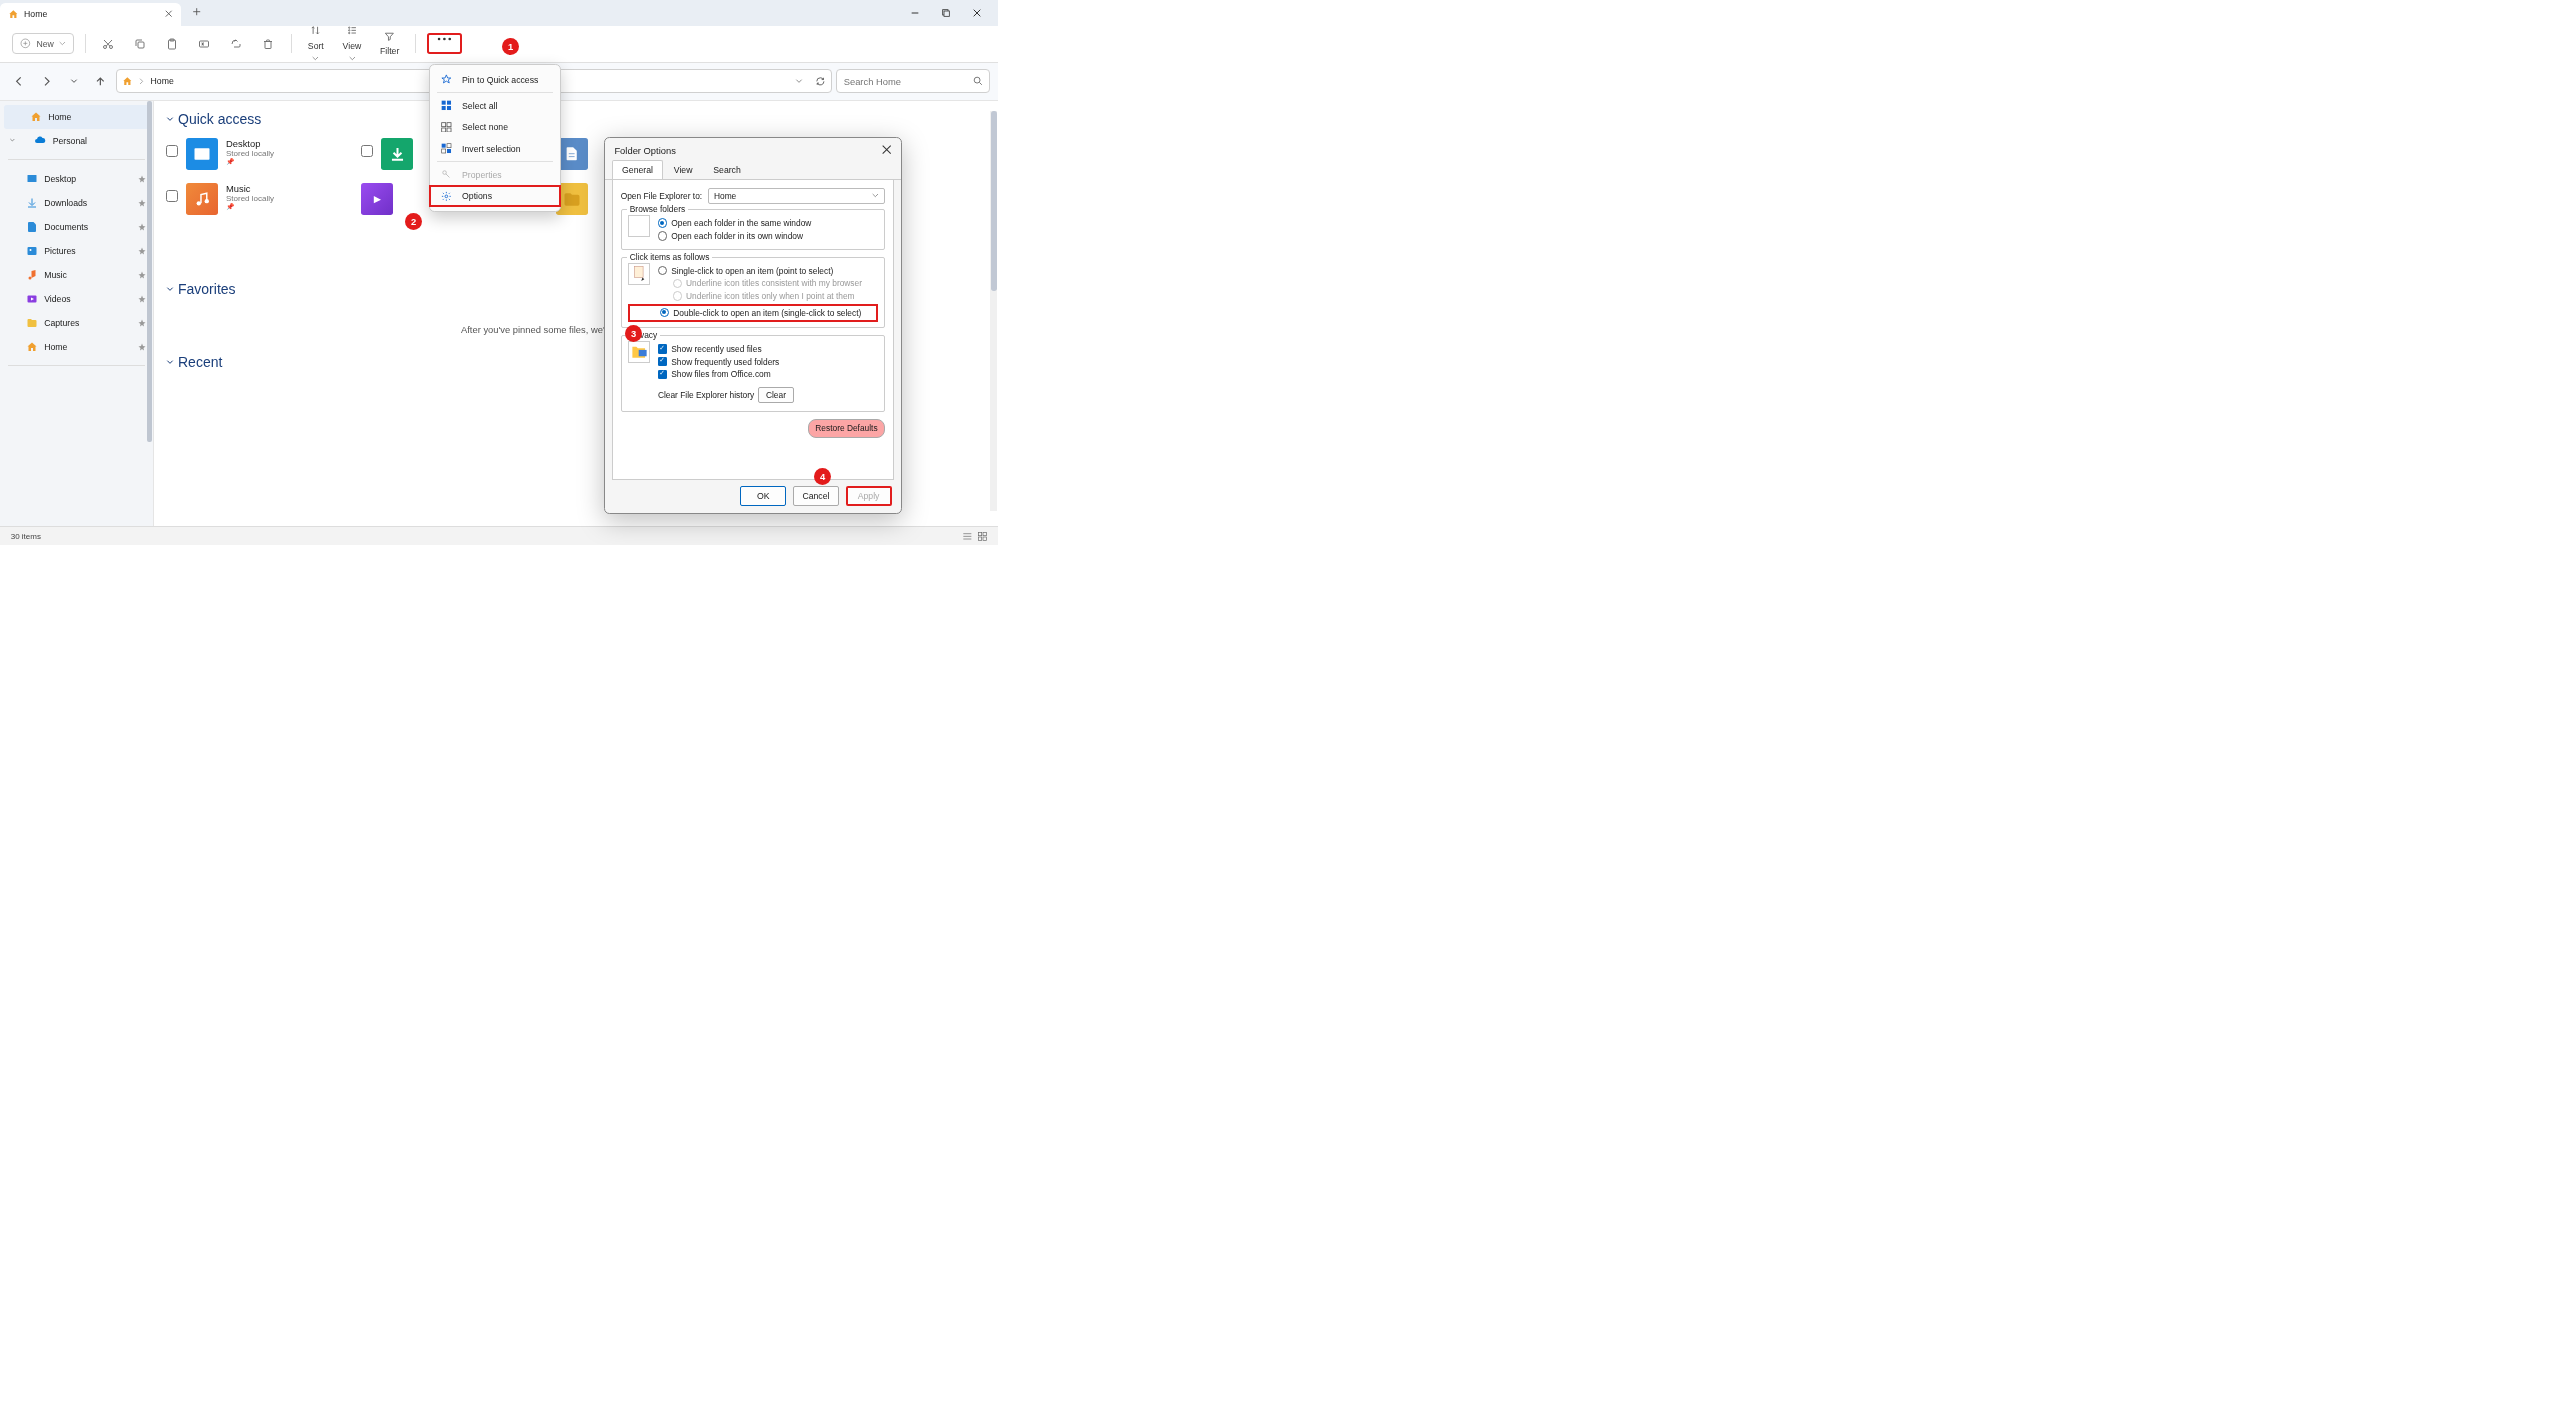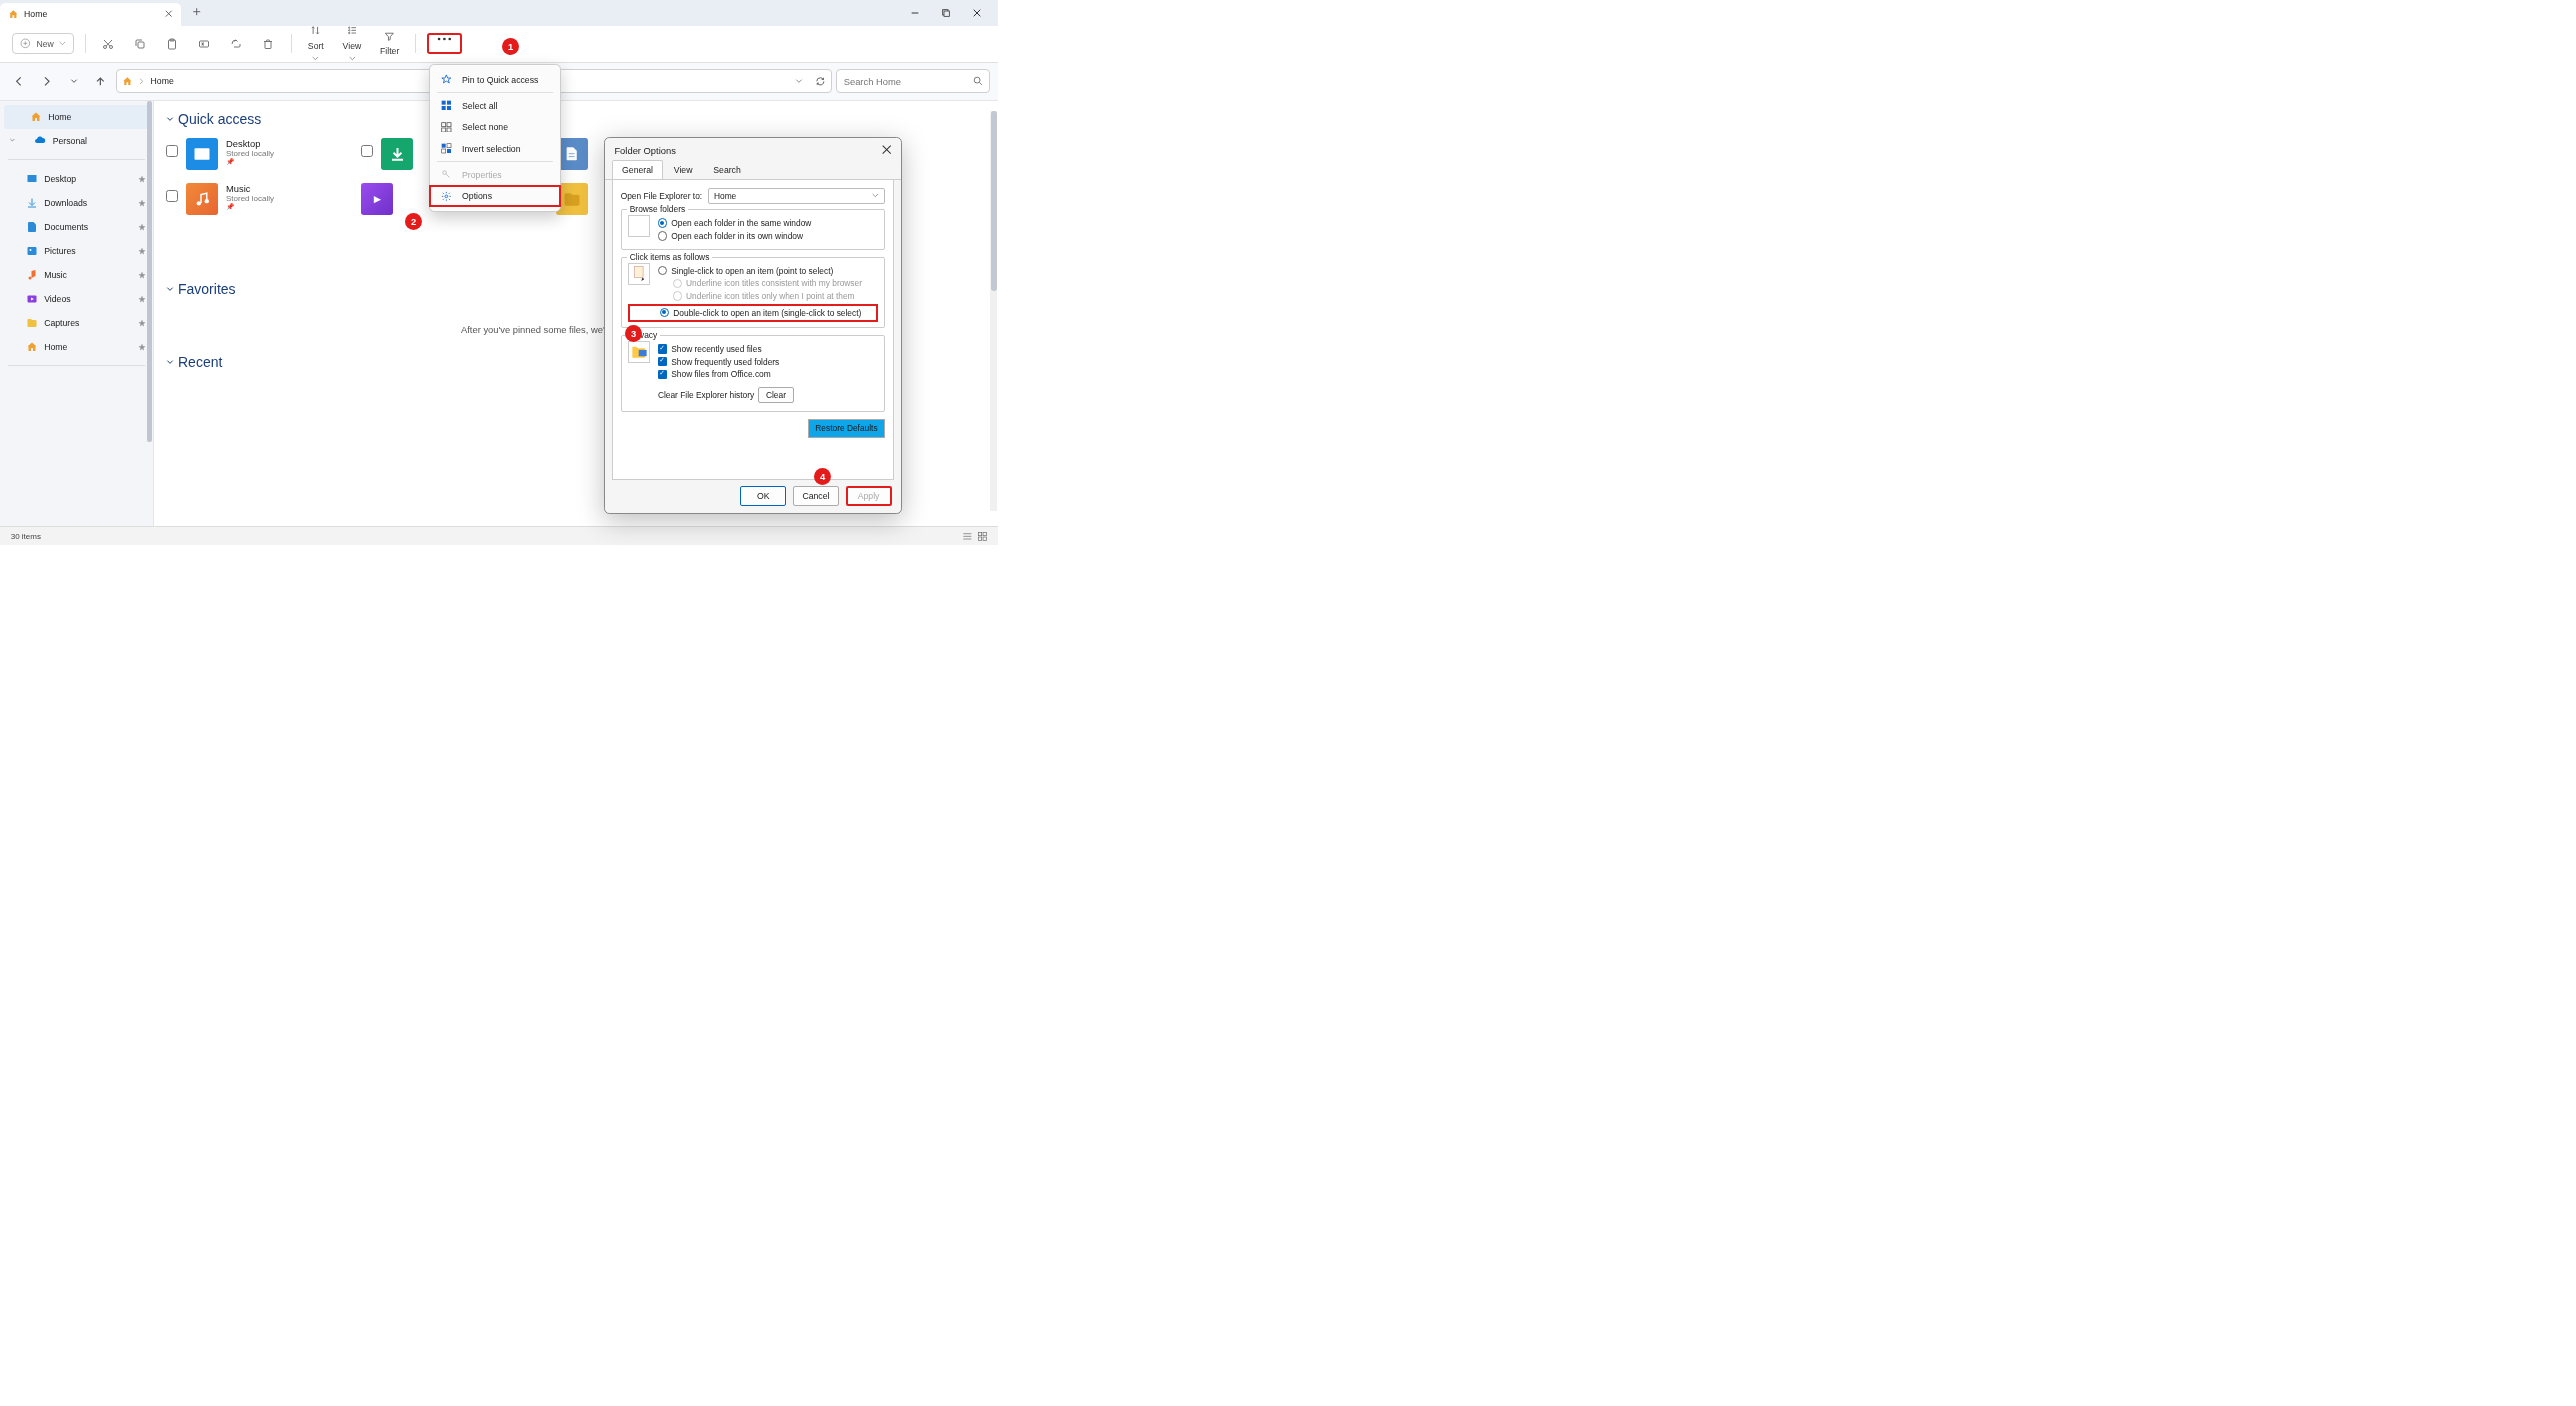--- a/index.html
+++ b/index.html
@@ -488,22 +488,22 @@
       border: 0.7px solid #0067c0;
     }
     .restore-row {
       display: flex;
       justify-content: flex-end;
       margin-top: 5.4px;
     }
     .restore-btn {
       padding: 3.4px 6.7px;
       border: 0.7px solid #aaa;
-      border-radius: 0;
-      background: #0ea5e9;
+      border-radius: 8px;
+      background: #fca5a5;
       cursor: pointer;
     }
     .clear-btn {
       padding: 2px 6.7px;
       border: 0.7px solid #aaa;
       border-radius: 2px;
       background: #fdfdfd;
       cursor: pointer;
     }
     

